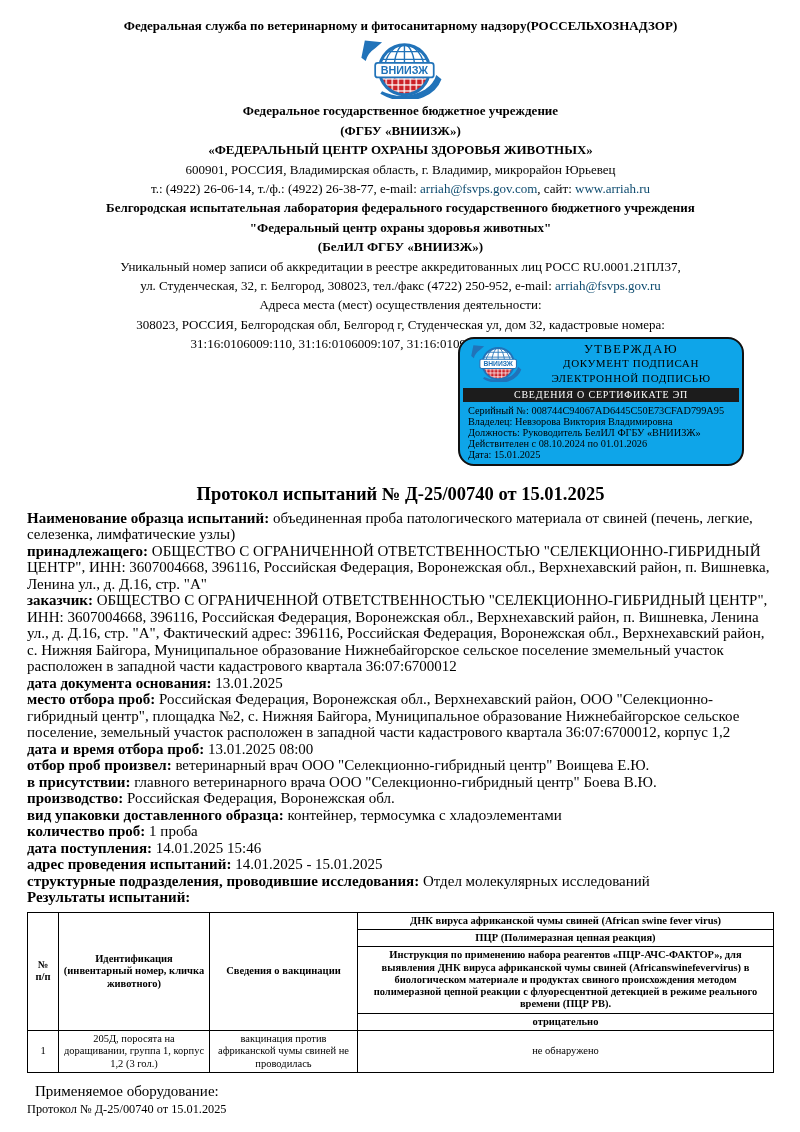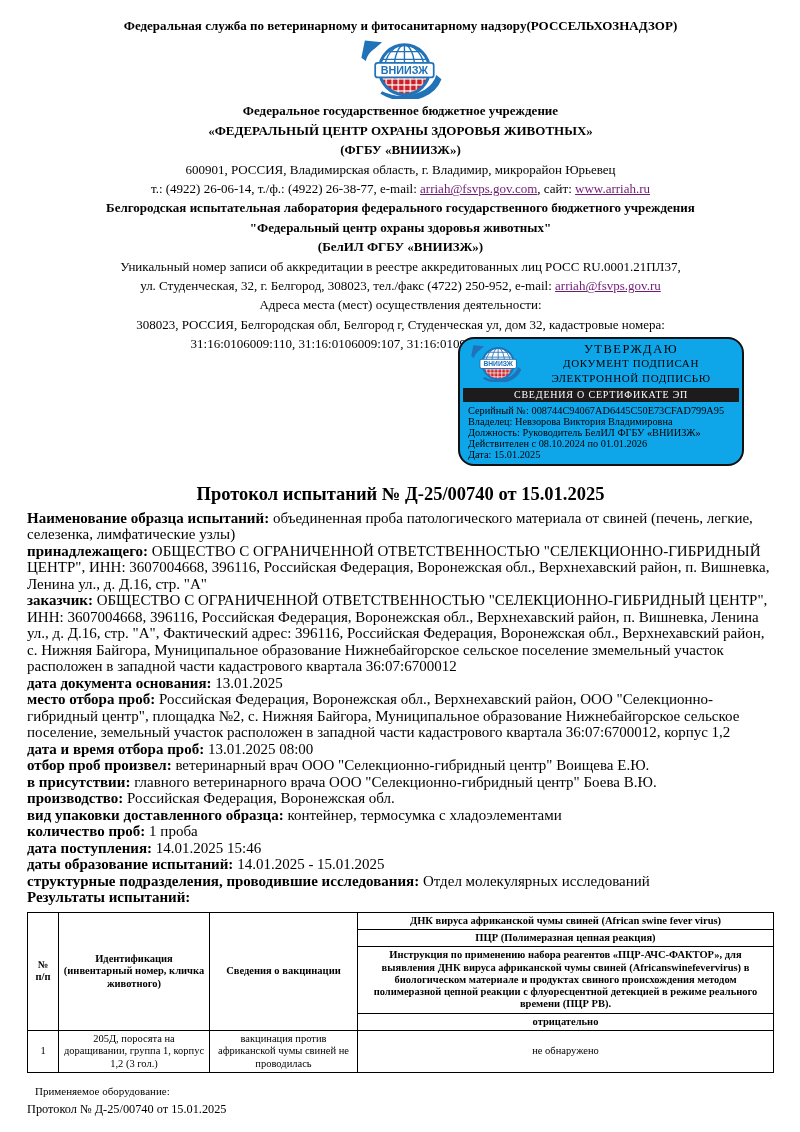--- a/index.html
+++ b/index.html
@@ -6,21 +6,21 @@
   html,body { background:#888; }
   .page {
     position:relative; width:800px; height:1132px; margin:0 auto;
     background:#fff; color:#000; overflow:hidden;
     font-family:"Liberation Serif", serif;
     padding:16px 26px 0 27px;
   }
   .hline { text-align:center; font-size:13px; line-height:19.4px; }
   .b { font-weight:bold; }
   .logo-wrap { text-align:center; height:66px; padding:2px 0; }
-  a.link, .link { color:#701a75; text-decoration:underline; cursor:pointer; }
+  a.link, .link { color:#0c4a6e; cursor:pointer; }
   .stamp {
     position:absolute; left:458px; top:337px; width:286px;
     border:2.5px solid #111; border-radius:16px; background:#0ea5e9; z-index:2;
   }
   .stamp-top { display:flex; align-items:center; padding:3px 6px 1px 6px; }
   .stamp-logo { flex:0 0 60px; text-align:center; }
   .stamp-head { flex:1; text-align:center; }
   .stamp-approve { font-size:12.5px; line-height:14px; letter-spacing:1.5px; }
   .stamp-doc { font-size:11px; line-height:15px; letter-spacing:0.6px; }
   .stamp-bar { background:#1c1c1c; color:#fff; text-align:center; font-size:10px;
@@ -30,21 +30,21 @@
   .body-block { margin-top:4px; font-size:15px; line-height:16.5px; }
   .field b { font-weight:bold; }
   table.results { border-collapse:collapse; width:100%; margin-top:6px;
     font-size:10.5px; line-height:12.3px; }
   table.results td { border:1px solid #000; text-align:center; vertical-align:middle;
     padding:2px 4px; }
   table.results td.th { font-weight:bold; }
   table.results col.c-no { width:31px; }
   table.results col.c-id { width:151px; }
   table.results col.c-vacc { width:148px; }
-  .equip { margin-top:9px; padding-left:8px; font-size:11px; line-height:18px; }
+  .equip { margin-top:9px; padding-left:8px; font-size:15px; line-height:18px; }
   .foot-small { font-size:12.3px; line-height:15px; }
   .foot-block { margin-top:2px; }
 </style>
 </head>
 <body>
 
 <svg width="0" height="0" style="position:absolute" aria-hidden="true">
   <defs>
     <clipPath id="globeClip">
         <circle cx="56" cy="38" r="29"></circle>
@@ -78,22 +78,22 @@
 
   <div class="hline b">Федеральная служба по ветеринарному и фитосанитарному надзору(РОССЕЛЬХОЗНАДЗОР)</div>
 
   <div class="logo-wrap">
     <svg width="90" height="62" viewBox="0 0 104 72">
         <use href="#vniizh-logo"></use>
       </svg>
   </div>
 
   <div class="hline b">Федеральное государственное бюджетное учреждение</div>
+  <div class="hline b">(ФГБУ «ВНИИЗЖ»)</div>
   <div class="hline b">«ФЕДЕРАЛЬНЫЙ ЦЕНТР ОХРАНЫ ЗДОРОВЬЯ ЖИВОТНЫХ»</div>
-  <div class="hline b">(ФГБУ «ВНИИЗЖ»)</div>
   <div class="hline">600901, РОССИЯ, Владимирская область, г. Владимир, микрорайон Юрьевец</div>
 
   <div class="hline">
     <span>т.: (4922) 26-06-14, т./ф.: (4922) 26-38-77, e-mail: </span><a class="link">arriah@fsvps.gov.com</a><span>, сайт: </span><a class="link">www.arriah.ru</a>
   </div>
 
   <div class="hline b">Белгородская испытательная лаборатория федерального государственного бюджетного учреждения</div>
   <div class="hline b">"Федеральный центр охраны здоровья животных"</div>
   <div class="hline b">(БелИЛ ФГБУ «ВНИИЗЖ»)</div>
   <div class="hline">Уникальный номер записи об аккредитации в реестре аккредитованных лиц РОСС RU.0001.21ПЛ37,</div>
@@ -139,21 +139,21 @@
     <div class="field"><b>заказчик:</b> <span>ОБЩЕСТВО С ОГРАНИЧЕННОЙ ОТВЕТСТВЕННОСТЬЮ "СЕЛЕКЦИОННО-ГИБРИДНЫЙ ЦЕНТР", ИНН: 3607004668, 396116, Российская Федерация, Воронежская обл., Верхнехавский район, п. Вишневка, Ленина ул., д. Д.16, стр. "А", Фактический адрес: 396116, Российская Федерация, Воронежская обл., Верхнехавский район, с. Нижняя Байгора, Муниципальное образование Нижнебайгорское сельское поселение змемельный участок расположен в западной части кадастрового квартала 36:07:6700012</span></div>
     <div class="field"><b>дата документа основания:</b> <span>13.01.2025</span></div>
     <div class="field"><b>место отбора проб:</b> <span>Российская Федерация, Воронежская обл., Верхнехавский район, ООО "Селекционно-гибридный центр", площадка №2, с. Нижняя Байгора, Муниципальное образование Нижнебайгорское сельское поселение, земельный участок расположен в западной части кадастрового квартала 36:07:6700012, корпус 1,2</span></div>
     <div class="field"><b>дата и время отбора проб:</b> <span>13.01.2025 08:00</span></div>
     <div class="field"><b>отбор проб произвел:</b> <span>ветеринарный врач ООО "Селекционно-гибридный центр" Воищева Е.Ю.</span></div>
     <div class="field"><b>в присутствии:</b> <span>главного ветеринарного врача ООО "Селекционно-гибридный центр" Боева В.Ю.</span></div>
     <div class="field"><b>производство:</b> <span>Российская Федерация, Воронежская обл.</span></div>
     <div class="field"><b>вид упаковки доставленного образца:</b> <span>контейнер, термосумка с хладоэлементами</span></div>
     <div class="field"><b>количество проб:</b> <span>1 проба</span></div>
     <div class="field"><b>дата поступления:</b> <span>14.01.2025 15:46</span></div>
-    <div class="field"><b>даты образование испытаний:</b> <span>14.01.2025 - 15.01.2025</span></div>
+    <div class="field"><b>адрес проведения испытаний:</b> <span>14.01.2025 - 15.01.2025</span></div>
     <div class="field"><b>структурные подразделения, проводившие исследования:</b> <span>Отдел молекулярных исследований</span></div>
     <div class="field"><b>Результаты испытаний:</b></div>
   </div>
 
   <table class="results">
     <colgroup>
         <col class="c-no">
         <col class="c-id">
         <col class="c-vacc">
         <col>

